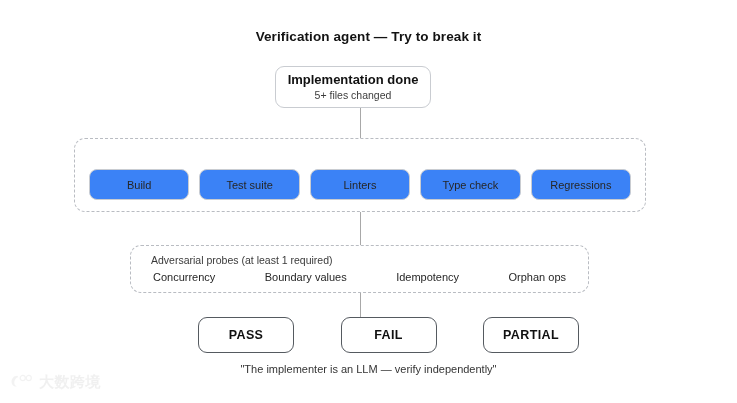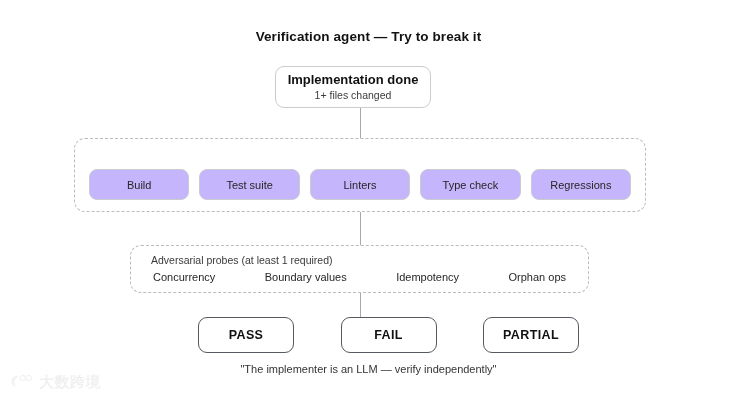--- a/index.html
+++ b/index.html
@@ -114,21 +114,21 @@
     display: flex;
     justify-content: space-between;
     gap: 10px;
   }
   .chip {
     flex: 1 1 0;
     height: 31px;
     box-sizing: border-box;
     border: 1px solid #c9ccd1;
     border-radius: 8px;
-    background: #c4b5fd;
+    background: #3b82f6;
     display: flex;
     align-items: center;
     justify-content: center;
     font-size: 11px;
     color: #262626;
     white-space: nowrap;
   }
 
   
   .probe-row {
@@ -210,21 +210,21 @@
 </style>
 </head>
 <body>
 
 <div id="canvas">
 
   <div class="diagram-title">Verification agent — Try to break it</div>
 
   <div class="top-node">
     <div class="top-node-title">Implementation done</div>
-    <div class="top-node-sub">1+ files changed</div>
+    <div class="top-node-sub">5+ files changed</div>
   </div>
 
   <div class="connector conn-1"></div>
 
   <div class="group group-baseline">
     <div class="chip-row">
       <div class="chip">
         <span>Build</span>
       </div>
       <div class="chip">

